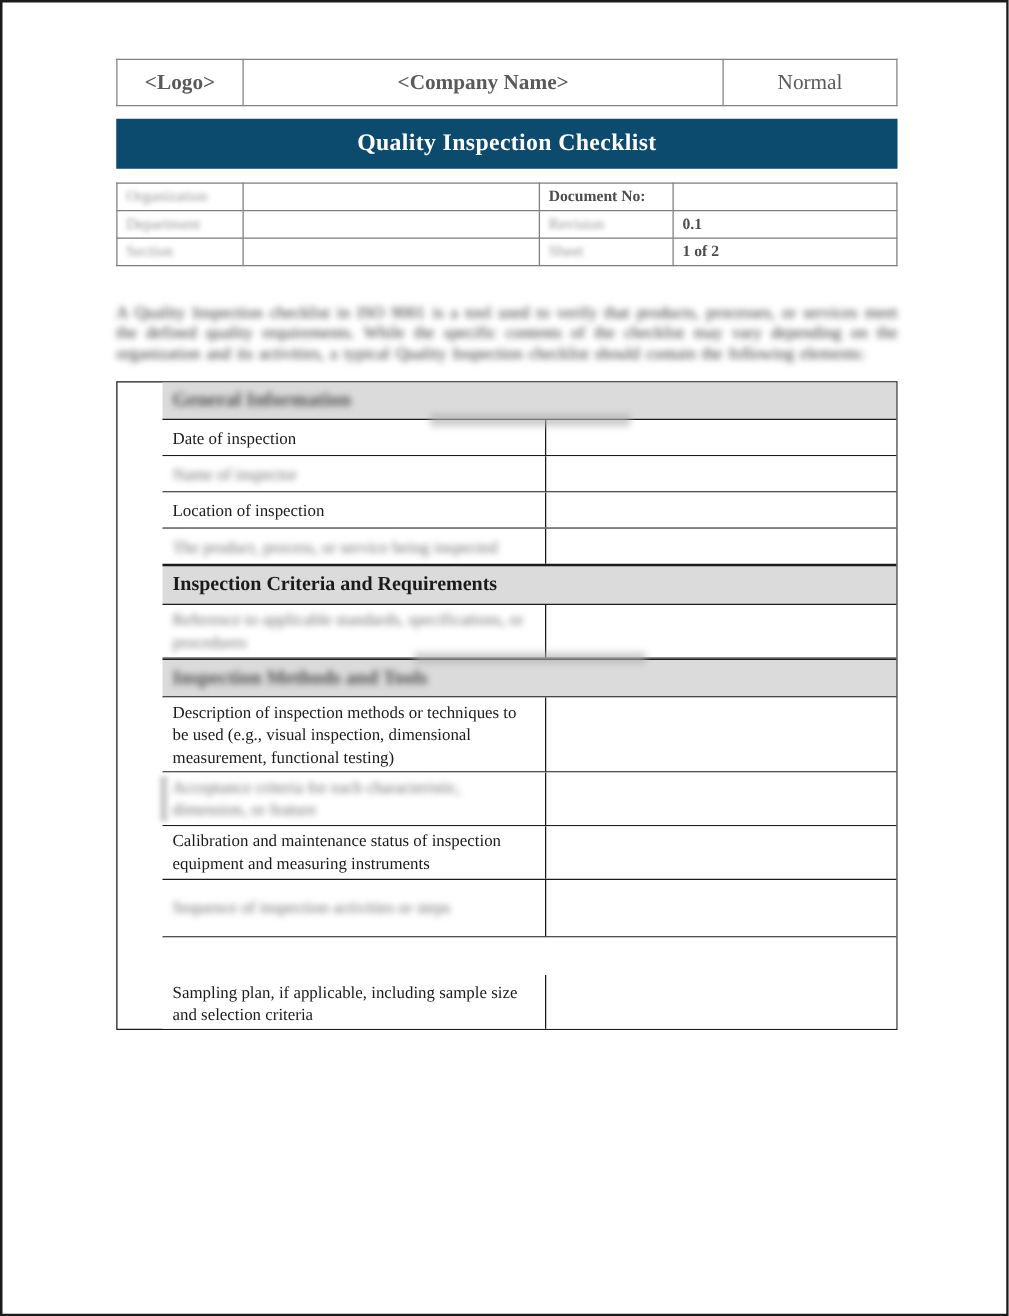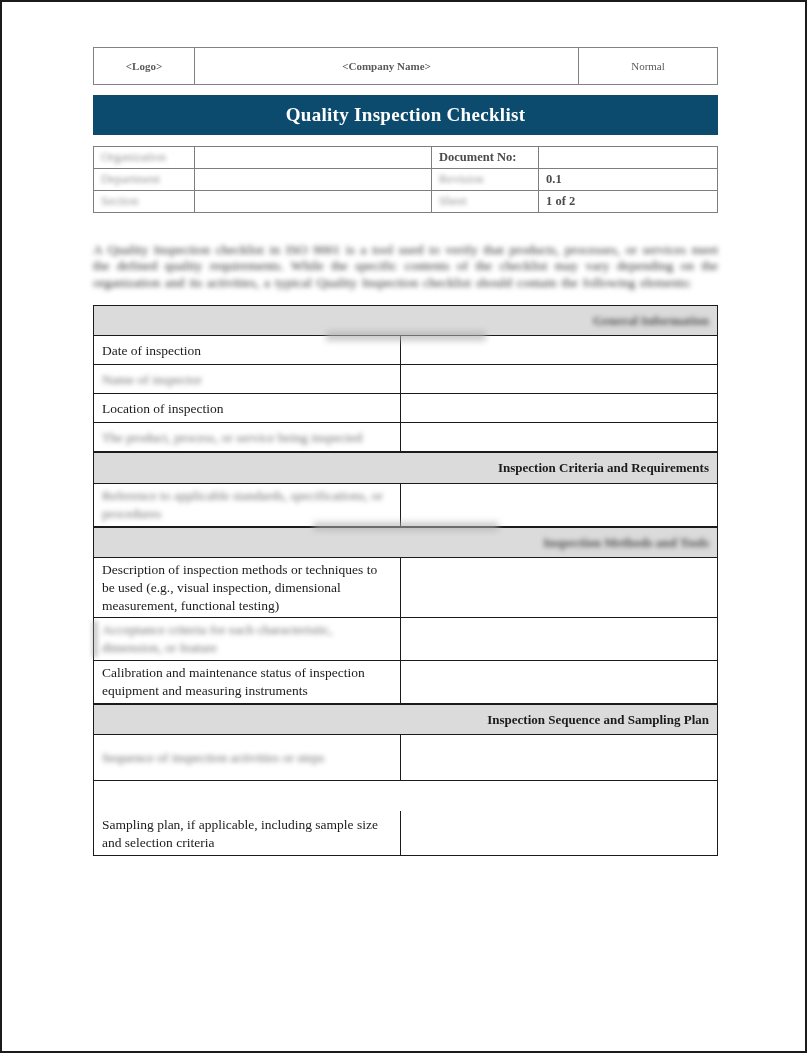--- a/index.html
+++ b/index.html
@@ -10,21 +10,21 @@
     background:#ffffff;
     border:2px solid #1b1b1b;
     font-family:"Liberation Serif","DejaVu Serif",serif;
     color:#1b1b1b;
     overflow:hidden;
   }
   .content { position:absolute; left:91px; top:45px; width:625px; }
 
   
   table.hdr { width:100%; border-collapse:collapse; table-layout:fixed; height:38px; }
-  table.hdr td { border:1.5px solid #828282; text-align:center; vertical-align:middle; color:#5a5a5a; font-size:11px; }
+  table.hdr td { border:1.5px solid #828282; text-align:center; vertical-align:middle; color:#5a5a5a; font-size:17px; }
   td.hdr-logo  { width:101px; font-weight:bold; }
   td.hdr-comp  { font-weight:bold; font-size:14.5px;font-family:Liberation Serif, serif; }
   td.hdr-stat  { width:139px; font-weight:normal; font-size:14px; color:#6b6b6b; }
 
   
   .banner {
     margin-top:10px; height:40px;
     background:#0c4a6e;
     display:flex; align-items:center; justify-content:center;
   }
@@ -43,26 +43,26 @@
   .blur      { color:#6f6f6f; filter:blur(2.4px); }
   .blur-info { color:#969696; filter:blur(2.2px); }
   .blur-head { color:#4e4e4e; filter:blur(2.7px); }
   .intro {
     margin-top:29px; font-size:13.5px; line-height:1.22;
     text-align:justify; color:#2e2e2e; filter:blur(2.4px);
     word-spacing:1.5px;
   }
 
   
-  .checklist { margin-top:13px; border:1.5px solid #1b1b1b; }
+  .checklist { margin-top:13px; border:1.5px solid #1b1b1b;padding-left:36px; }
   .sec-h {
     position:relative;
     background:#dbdbdb;
     border-bottom:1.5px solid #1b1b1b;
-    text-align:right; font-weight:bold; font-size:13px;
+    text-align:left; font-weight:bold; font-size:16px;
     padding:6px 8px; line-height:17.5px;
   }
   .sec-h:not(:first-child) { border-top:1.5px solid #1b1b1b; }
   .c-row { display:flex; min-height:29px; border-bottom:1.5px solid #1b1b1b; background:#fff; position:relative; }
   .c-row:last-child, .sec-h:last-child { border-bottom:none; }
   .c-label {
     width:307px; border-right:1.5px solid #1b1b1b;
     padding:3px 8px; display:flex; align-items:center;
     font-size:13.5px; line-height:1.32;
   }
@@ -166,21 +166,20 @@
             <span class="blur">Acceptance criteria for each characteristic, dimension, or feature</span>
           </div>
           <div class="c-value"></div>
         </div>
         <div class="c-row">
           <div class="c-label">
             <span>Calibration and maintenance status of inspection equipment and measuring instruments</span>
           </div>
           <div class="c-value"></div>
         </div>
-        <div class="sec-h"><span>Inspection Sequence and Sampling Plan</span></div>
         <div class="c-row" style="min-height: 46px;">
           <div class="c-label">
             <span class="blur">Sequence of inspection activities or steps</span>
           </div>
           <div class="c-value"></div>
         </div>
         <div class="c-row top" style="min-height: 57px;">
           <div class="c-label">
             <span>Sampling plan, if applicable, including sample size and selection criteria</span>
           </div>

